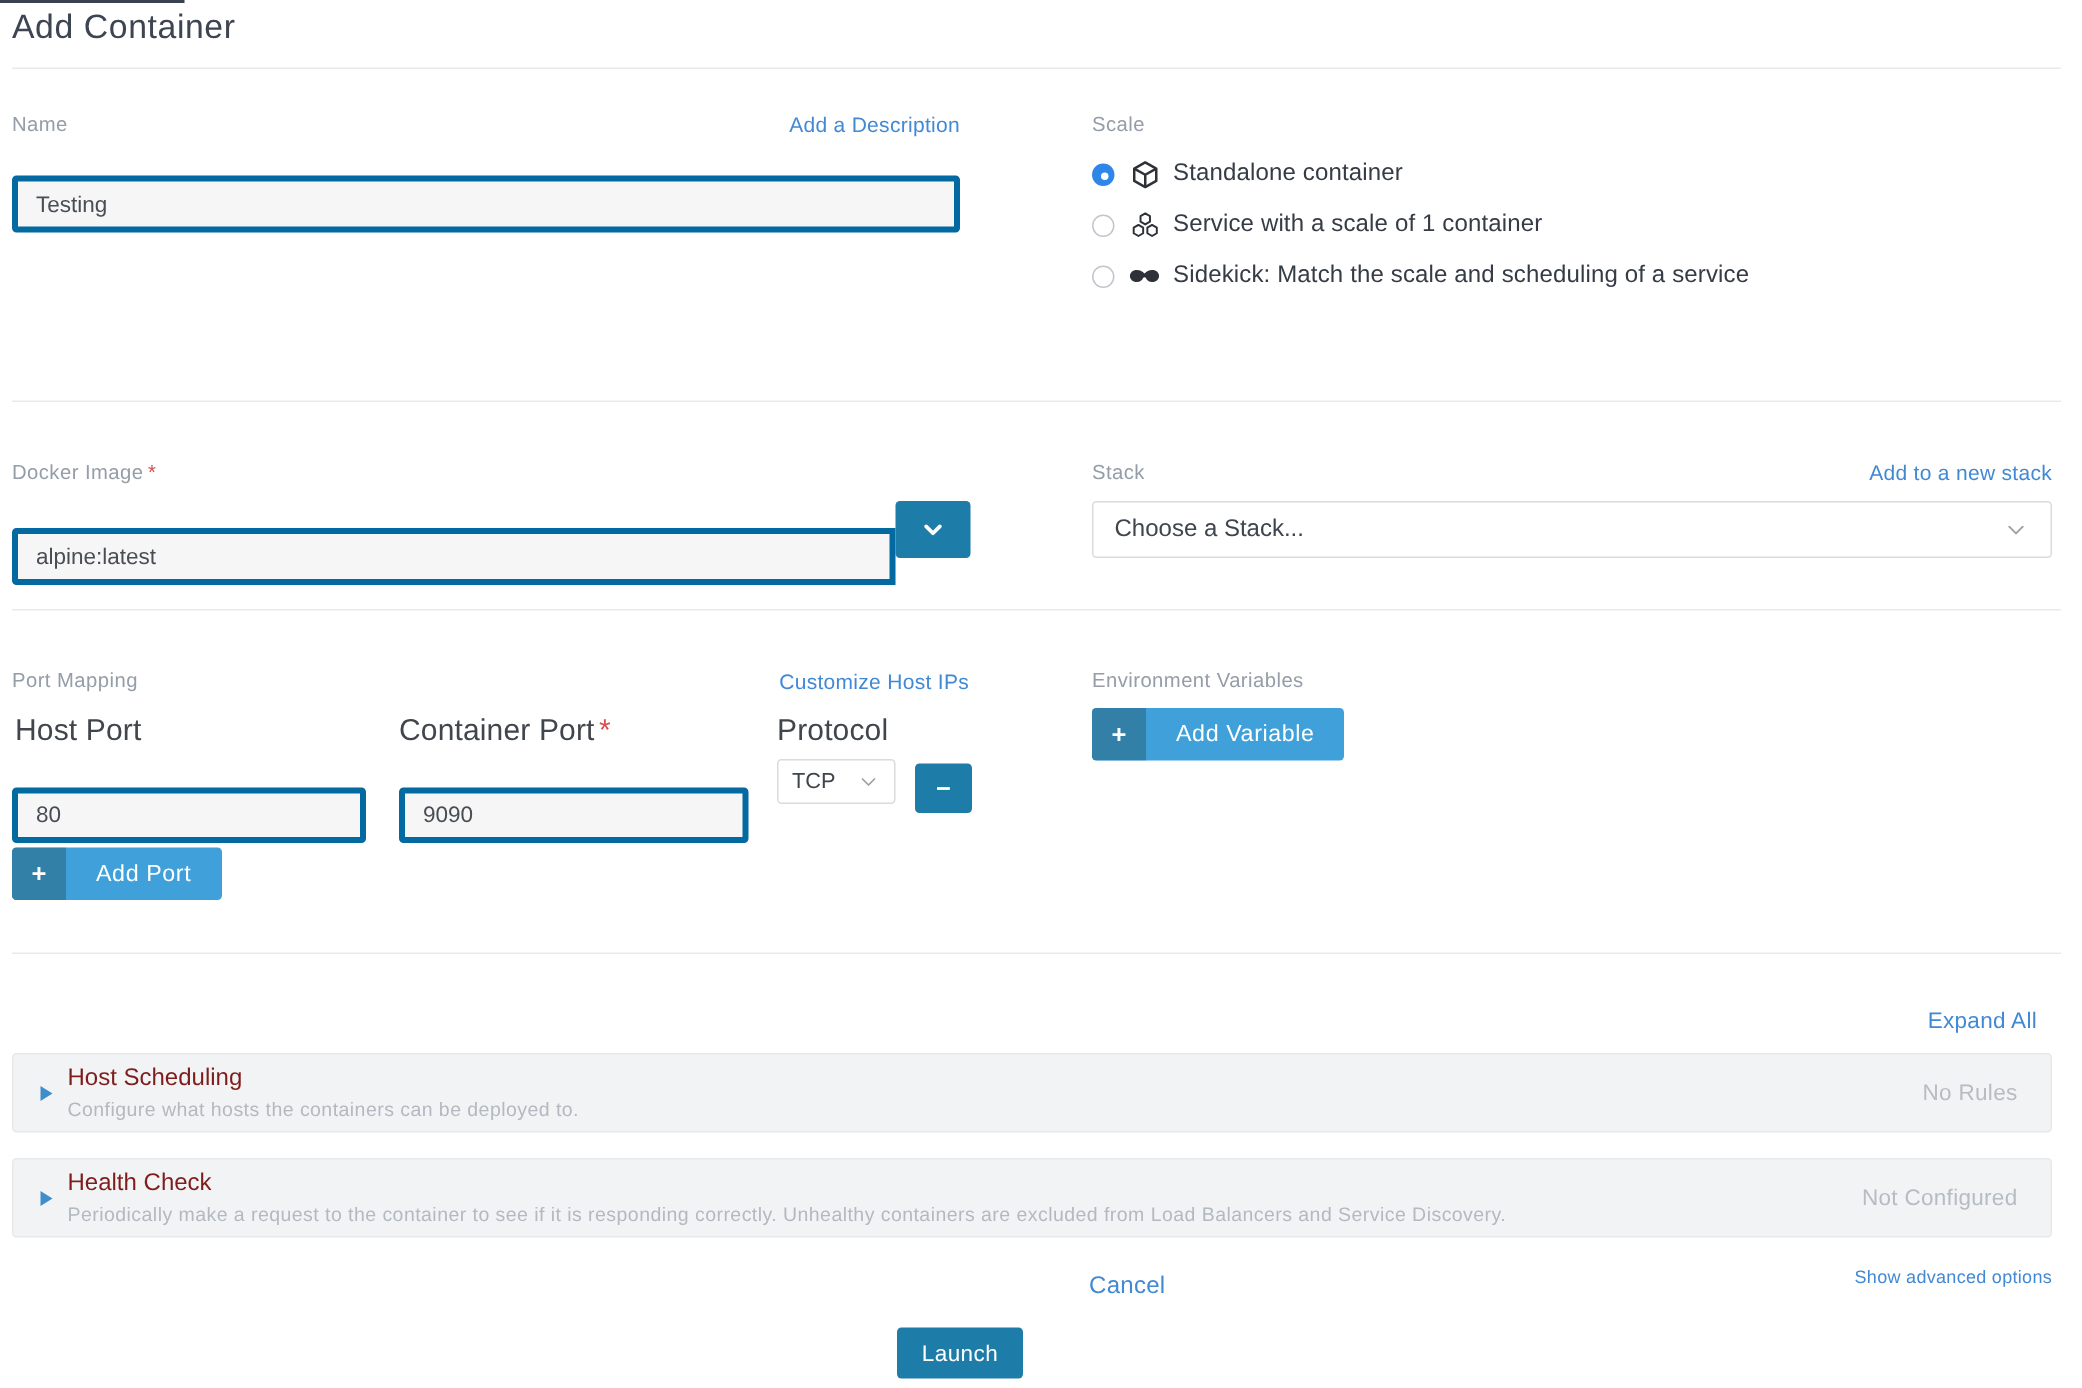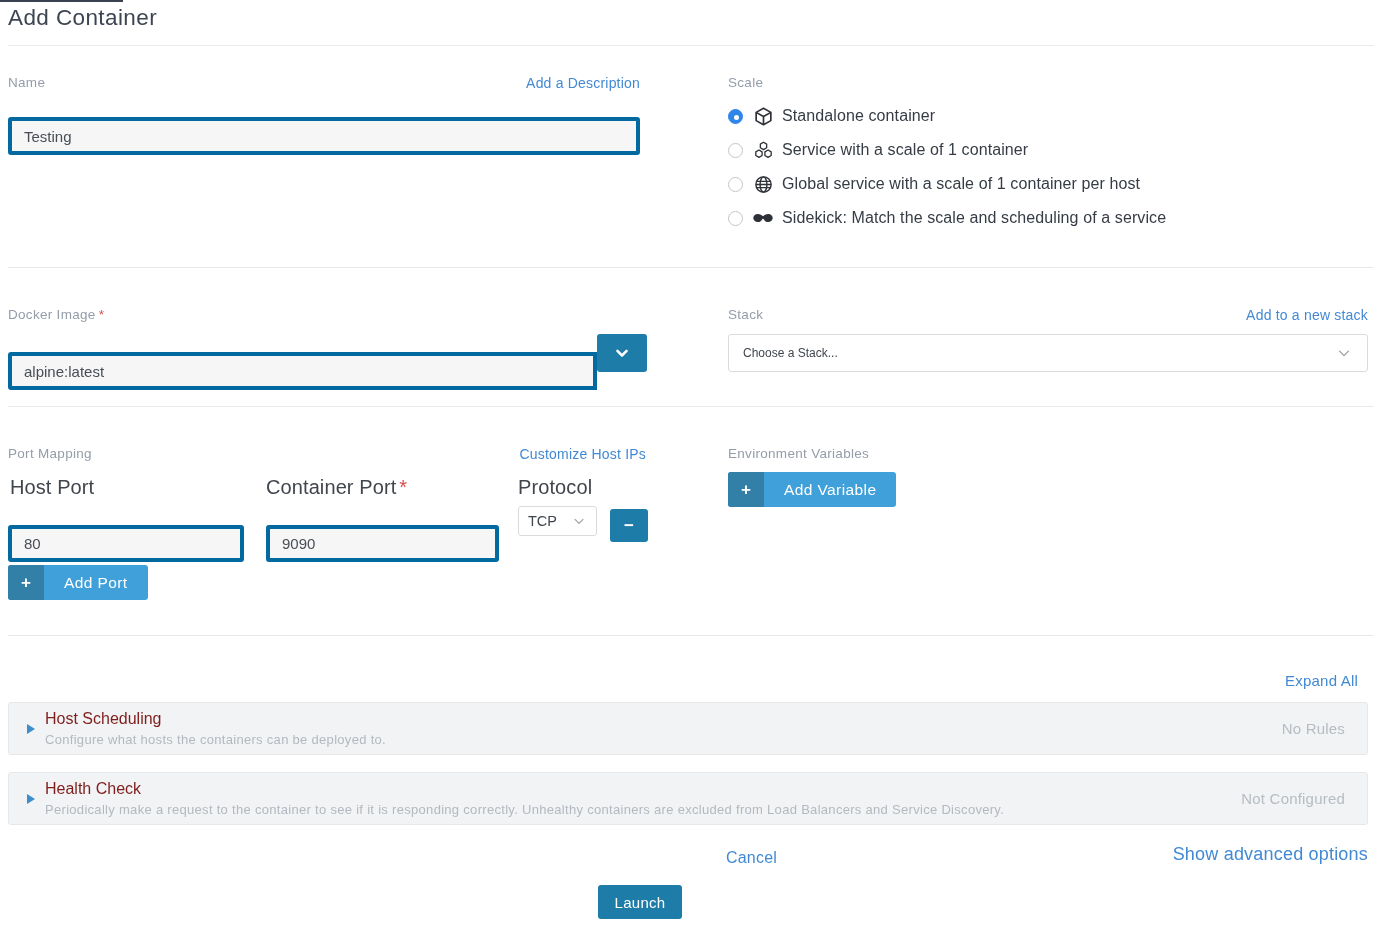--- a/index.html
+++ b/index.html
@@ -41,21 +41,21 @@
   
   .docker-input { left:8px; top:334px; width:589px; border-radius:3px 0 0 3px; }
   .docker-btn { position:absolute; left:597px; top:334px; width:50px; height:38px;
     background:#1e7ca8; border:none; border-radius:3px; cursor:pointer;
     display:flex; align-items:center; justify-content:center; }
 
   
   .fake-select { position:absolute; background:#fff; border:1px solid #d9dcde; border-radius:3px;
     display:flex; align-items:center; cursor:pointer; }
   .stack-select { left:728px; top:334px; width:640px; height:38px; padding:0 14px; }
-  .fake-select .sel-text { font-size:12px; color:#3f454d; flex:1; white-space:nowrap;
+  .fake-select .sel-text { font-size:16px; color:#3f454d; flex:1; white-space:nowrap;
     overflow:hidden; }
   .proto-select { left:518px; top:506px; width:79px; height:30px; padding:0 9px; }
   .proto-select .sel-text { font-size:14.5px; }
 
   
   .col-label { position:absolute; font-size:20px; color:#41464d; letter-spacing:.1px; }
   .minus-btn { position:absolute; left:610px; top:509px; width:38px; height:33px;
     background:#1e7ca8; border:none; border-radius:3px; color:#fff; font-size:17px;
     font-weight:bold; cursor:pointer; line-height:30px; }
 
@@ -123,31 +123,20 @@
       <span class="radio-icon">
         <svg width="21" height="21" viewBox="0 0 24 24" fill="none" stroke="#2e3138" stroke-width="1.5" stroke-linejoin="round">
           <path d="M12 2.6 15.6 4.7v4.2L12 11 8.4 8.9V4.7z"></path>
           <path d="M6.8 11.4 10.4 13.5v4.2L6.8 19.8 3.2 17.7v-4.2z"></path>
           <path d="M17.2 11.4 20.8 13.5v4.2L17.2 19.8 13.6 17.7v-4.2z"></path>
         </svg>
       </span>
       <span class="radio-label">Service with a scale of 1 container</span>
     </div>
 
-    <div class="radio-row">
-      <span class="radio-circle"></span>
-      <span class="radio-icon">
-        <svg width="21" height="21" viewBox="0 0 24 24" fill="none" stroke="#2e3138" stroke-width="1.6">
-          <circle cx="12" cy="12" r="8.7"></circle>
-          <ellipse cx="12" cy="12" rx="3.9" ry="8.7"></ellipse>
-          <path d="M4.4 8.4h15.2M3.3 12h17.4M4.4 15.6h15.2"></path>
-        </svg>
-      </span>
-      <span class="radio-label">Global service with a scale of 1 container per host</span>
-    </div>
 
     <div class="radio-row">
       <span class="radio-circle"></span>
       <span class="radio-icon">
         <svg width="22" height="22" viewBox="0 0 24 24" fill="#2e3138">
           <path d="M6.4 7.6c-3 0-5 2-5 4.4s2 4.4 5 4.4c2.5 0 4-1.4 4.6-2.9.3-.8 1.7-.8 2 0 .6 1.5 2.1 2.9 4.6 2.9 3 0 5-2 5-4.4s-2-4.4-5-4.4c-2.4 0-4.4 1.2-5.6 2.6-1.2-1.4-3.2-2.6-5.6-2.6z"></path>
         </svg>
       </span>
       <span class="radio-label">Sidekick: Match the scale and scheduling of a service</span>
     </div>
@@ -227,18 +216,18 @@
     <div class="panel-status">No Rules</div>
   </div>
 
   <div class="panel p2">
     <span class="caret"></span>
     <div class="panel-title">Health Check</div>
     <div class="panel-desc">Periodically make a request to the container to see if it is responding correctly. Unhealthy containers are excluded from Load Balancers and Service Discovery.</div>
     <div class="panel-status">Not Configured</div>
   </div>
 
-  <a class="link" style="right:20px; top:844px; font-size:18px;">Show advanced options</a>
+  <a class="link" style="right:20px; top:844px; font-size:12px;">Show advanced options</a>
 
   <button class="launch-btn">Launch</button>
   <a class="link cancel-link">Cancel</a>
 
 </div>
 
 </body></html>

